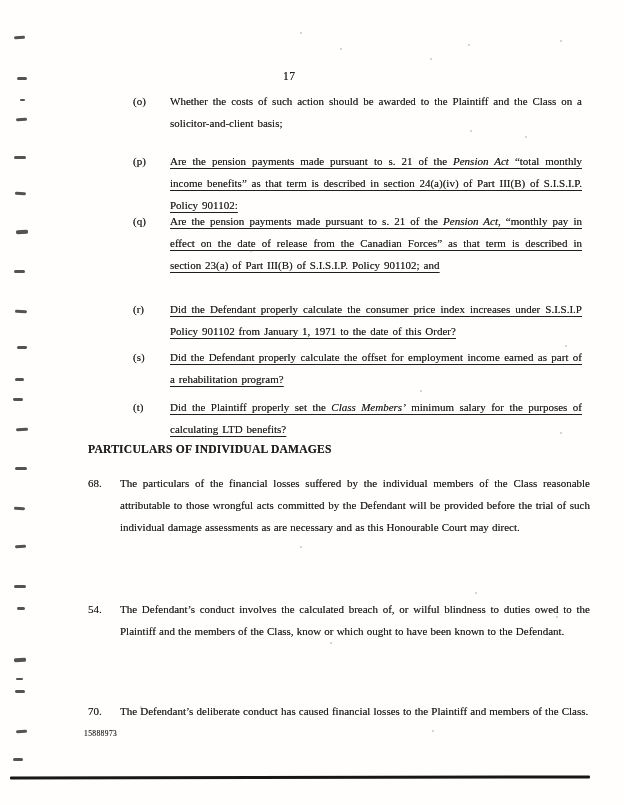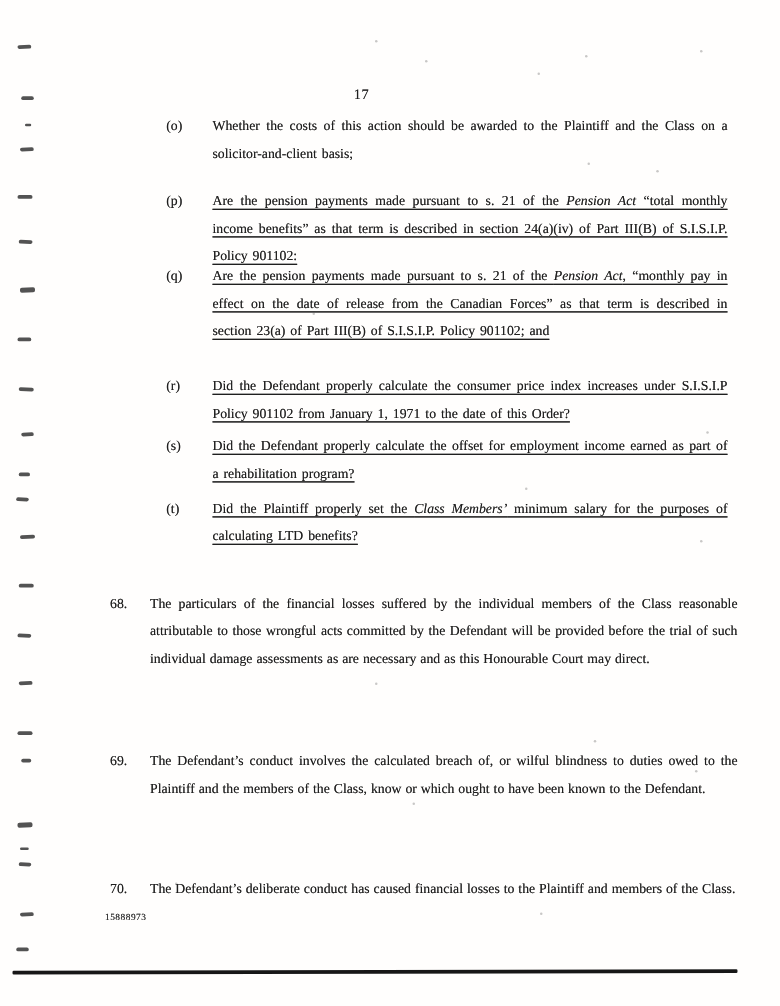--- a/index.html
+++ b/index.html
@@ -29,21 +29,21 @@
 </style>
 </head>
 <body>
 
 <div class="page">
 
   <div class="pageno">17</div>
 
   <div class="q" style="top:90px">
     <span class="qlabel">(o)</span>
-    <span class="qtext"><span>Whether the costs of this action should be awarded to the Plaintiff and the Class on a solicitor-and-client basis;</span></span>
+    <span class="qtext"><span>Whether the costs of such action should be awarded to the Plaintiff and the Class on a solicitor-and-client basis;</span></span>
   </div>
 
   <div class="q" style="top:150px">
     <span class="qlabel">(p)</span>
     <span class="qtext u"><span>Are the pension payments made pursuant to s. 21 of the </span><i>Pension Act</i><span> “total monthly income benefits” as that term is described in section 24(a)(iv) of Part III(B) of S.I.S.I.P. Policy 901102:</span></span>
   </div>
 
   <div class="q" style="top:210px">
     <span class="qlabel">(q)</span>
     <span class="qtext u"><span>Are the pension payments made pursuant to s. 21 of the </span><i>Pension Act</i><span>, “monthly pay in effect on the date of release from the Canadian Forces” as that term is described in section 23(a) of Part III(B) of S.I.S.I.P. Policy 901102; and</span></span>
@@ -57,29 +57,30 @@
   <div class="q" style="top:346px">
     <span class="qlabel">(s)</span>
     <span class="qtext u"><span>Did the Defendant properly calculate the offset for employment income earned as part of a rehabilitation program?</span></span>
   </div>
 
   <div class="q" style="top:396px">
     <span class="qlabel">(t)</span>
     <span class="qtext u"><span>Did the Plaintiff properly set the </span><i>Class Members’</i><span> minimum salary for the purposes of calculating LTD benefits?</span></span>
   </div>
 
+  <h2 class="sechead" style="top:443px">PARTICULARS OF INDIVIDUAL DAMAGES</h2>
 
   <div class="para" style="top:472px">
     <span class="pnum">68.</span>
     <span class="ptext">The particulars of the financial losses suffered by the individual members of the Class reasonable attributable to those wrongful acts committed by the Defendant will be provided before the trial of such individual damage assessments as are necessary and as this Honourable Court may direct.</span>
   </div>
 
 
   <div class="para" style="top:598px">
-    <span class="pnum">69.</span>
+    <span class="pnum">54.</span>
     <span class="ptext">The Defendant’s conduct involves the calculated breach of, or wilful blindness to duties owed to the Plaintiff and the members of the Class, know or which ought to have been known to the Defendant.</span>
   </div>
 
   <div class="para" style="top:700px">
     <span class="pnum">70.</span>
     <span class="ptext">The Defendant’s deliberate conduct has caused financial losses to the Plaintiff and members of the Class.</span>
   </div>
 
   <div class="docket">15888973</div>
 

